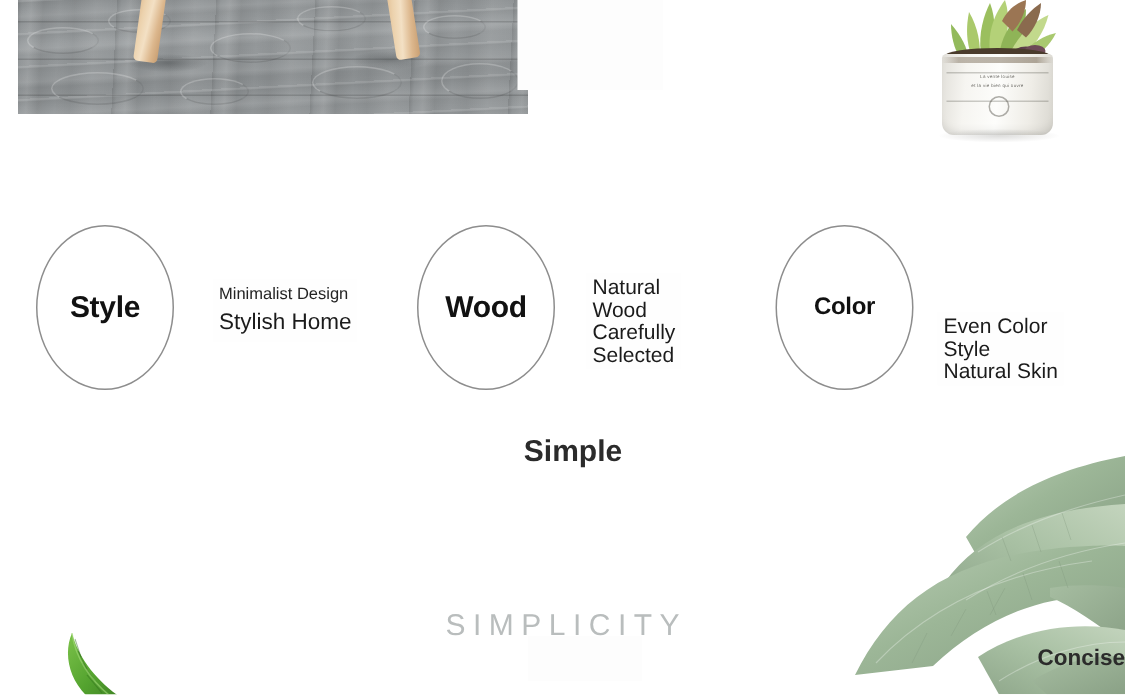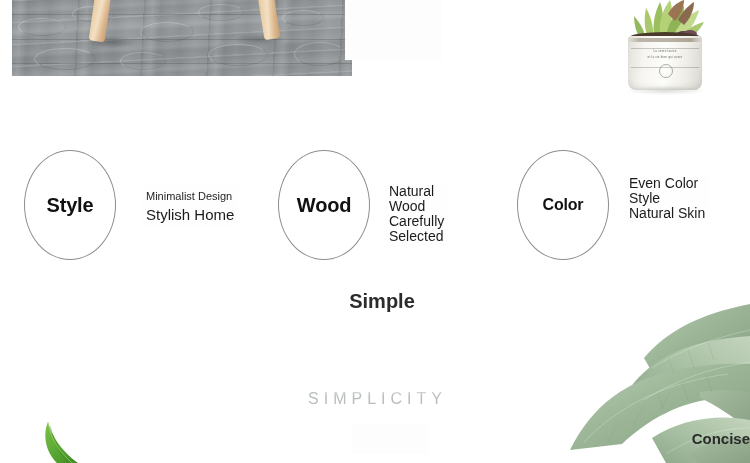--- a/index.html
+++ b/index.html
@@ -201,25 +201,25 @@
     color: #1b1b1b;
     white-space: nowrap;
   }
 
   .feature-1 { left: 24px; }
   .feature-1 .feature-text { margin-left: 26px; margin-top: 36px; }
   .feature-1 .line-small { font-size: 11px; line-height: 16px; color: #242424; }
   .feature-1 .line-big   { font-size: 15px; line-height: 22px; color: #1b1b1b; }
 
   .feature-2 { left: 278px; }
-  .feature-2 .feature-text { margin-left: 15px; margin-top: 32px; }
+  .feature-2 .feature-text { margin-left: 21px; margin-top: 32px; }
   .feature-2 .feature-line { font-size: 14px; line-height: 15px; }
 
   .feature-3 { left: 517px; }
-  .feature-3 .feature-text { margin-left: 16px; margin-top: 24px; }
+  .feature-3 .feature-text { margin-left: 16px; margin-top: 58px; }
   .feature-3 .feature-line { font-size: 14px; line-height: 15px; }
   .feature-3 .feature-circle-label { font-size: 16px; }
   .simple-box {
     position: absolute;
     left: 345px;
     top: 0px;
     width: 97px;
     height: 60px;
     background: #fdfdfd;
   }
@@ -230,23 +230,23 @@
     text-align: center;
     font-size: 20px;
     font-weight: 700;
     color: #2b2b2b;
     z-index: 3;
     margin-left: 14px;
   }
   .word-simplicity {
     position: absolute;
     left: 0; right: 0;
-    top: 390px;
+    top: 406px;
     text-align: center;
-    font-size: 16px;
+    font-size: 20px;
     font-weight: 400;
     color: #b9bdbd;
     letter-spacing: 5px;
     text-indent: 5px;
     z-index: 2;
   }
   .simplicity-veil {
     position: absolute;
     left: 322px;
     top: 382px;

